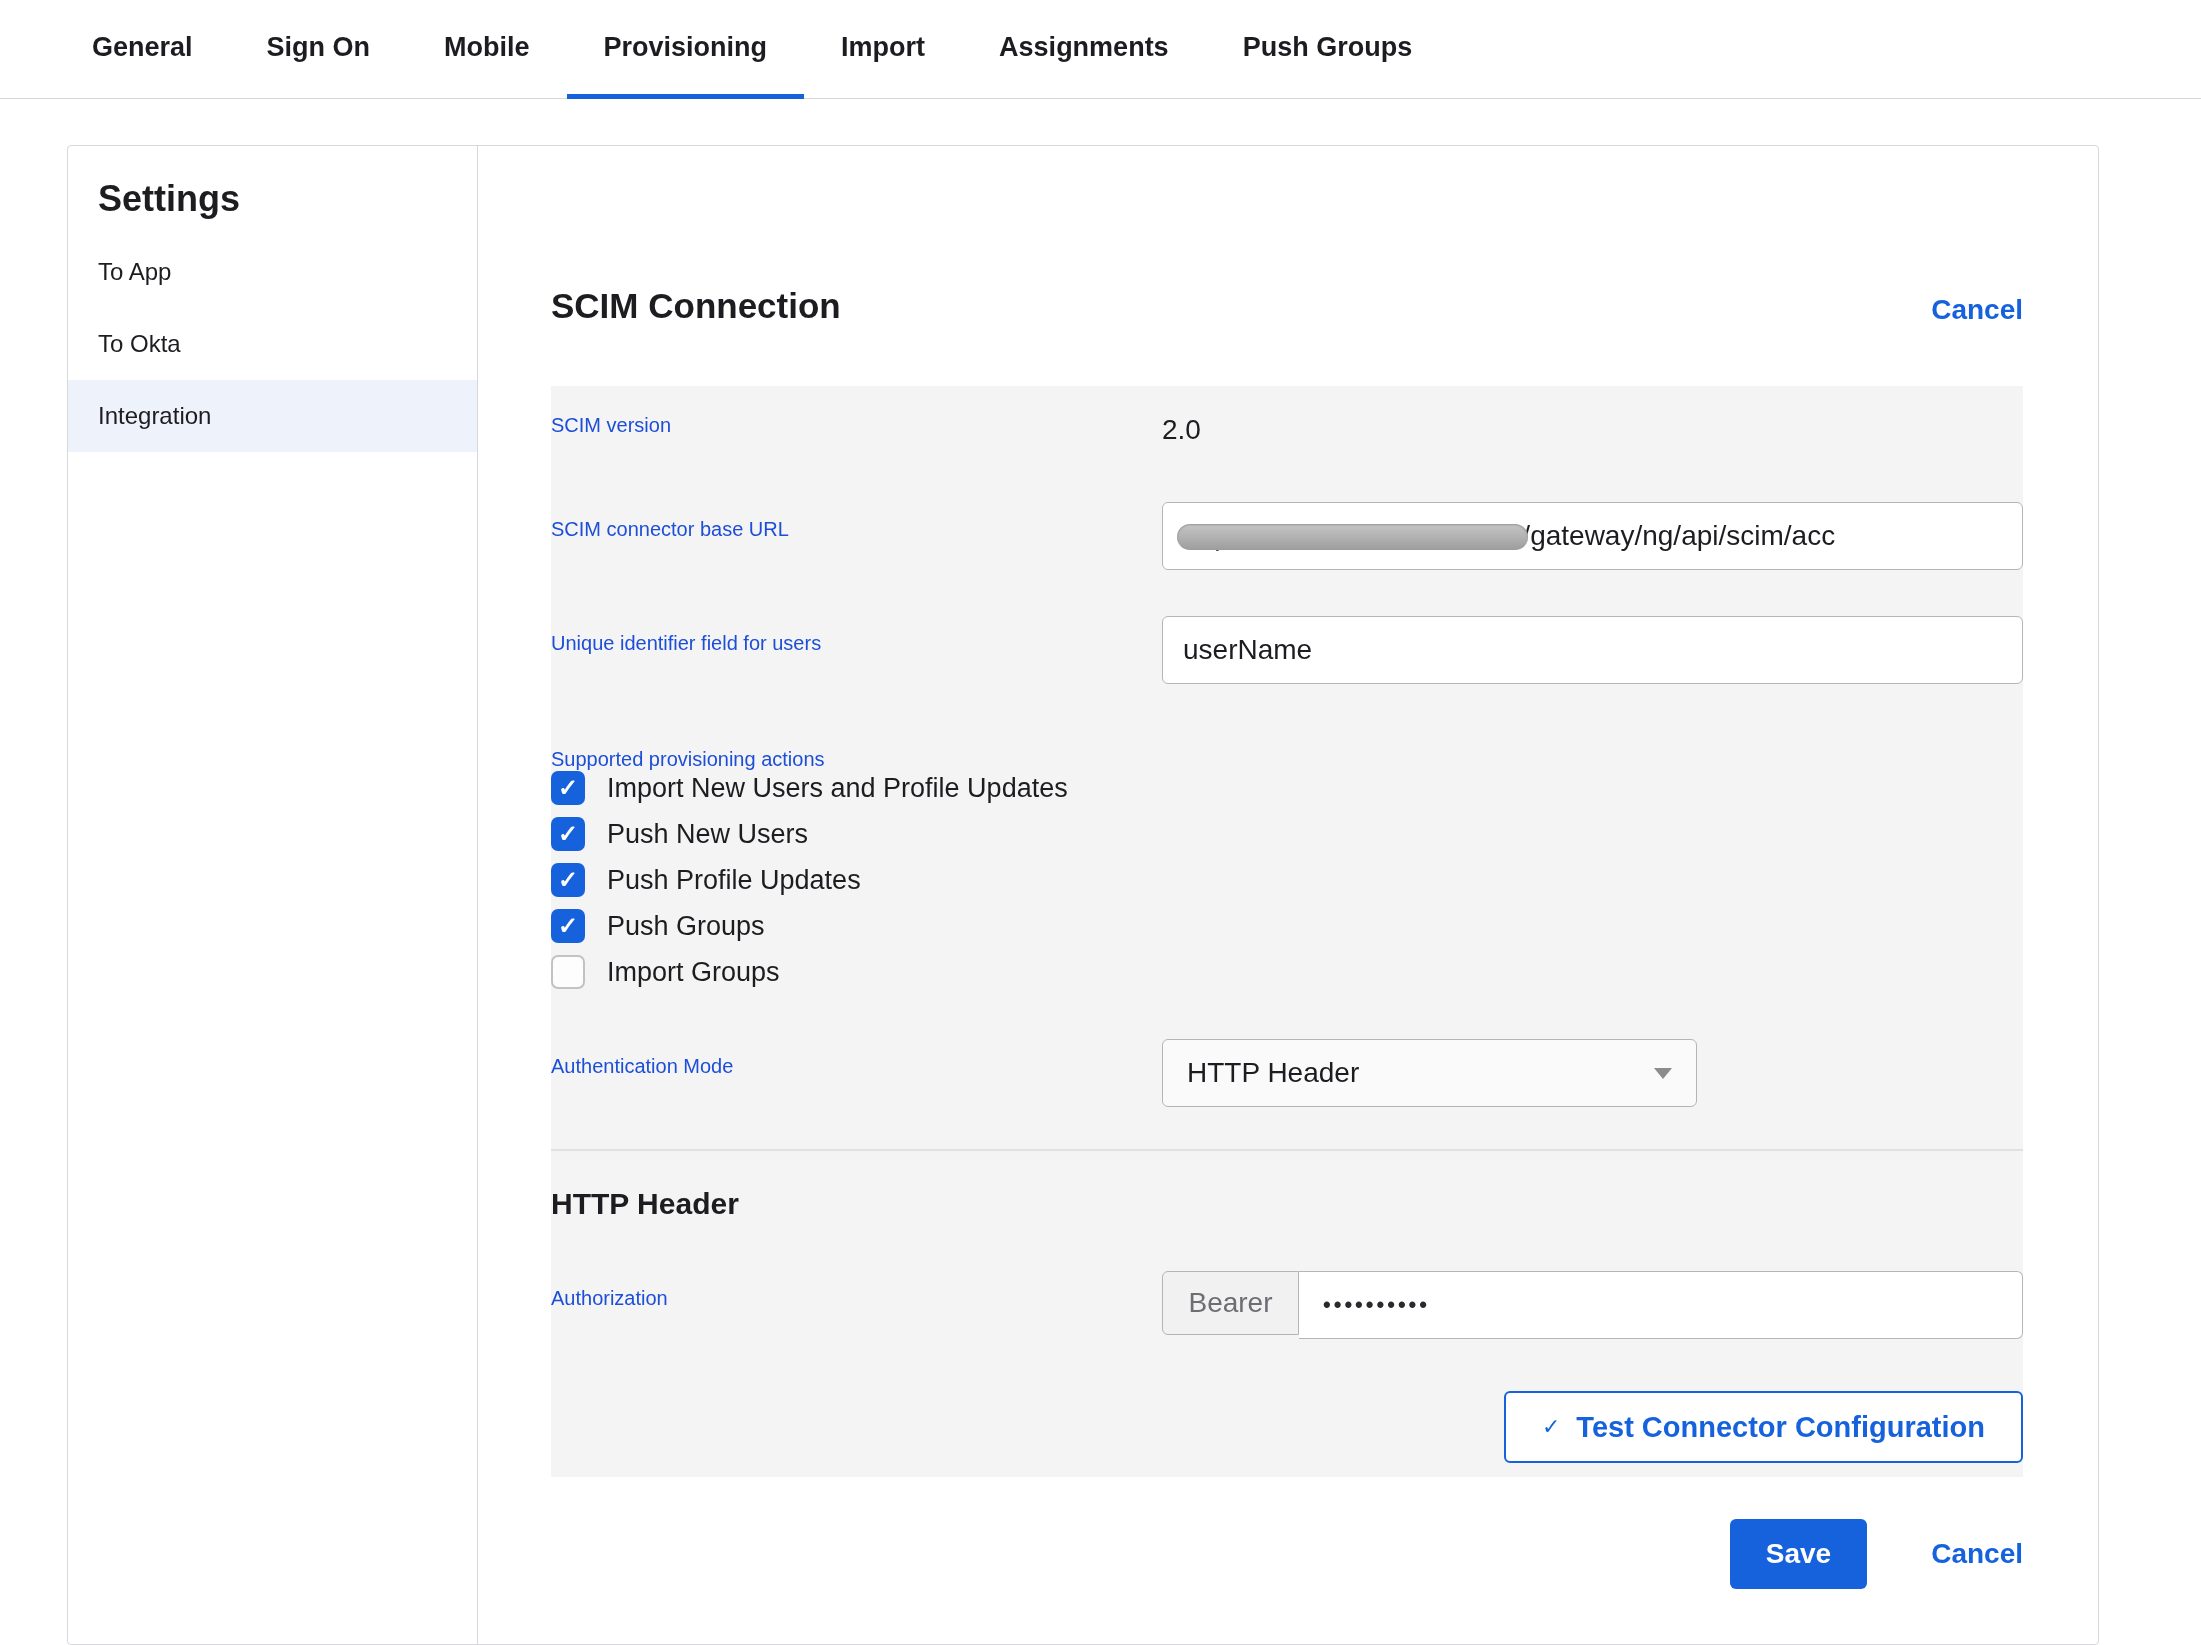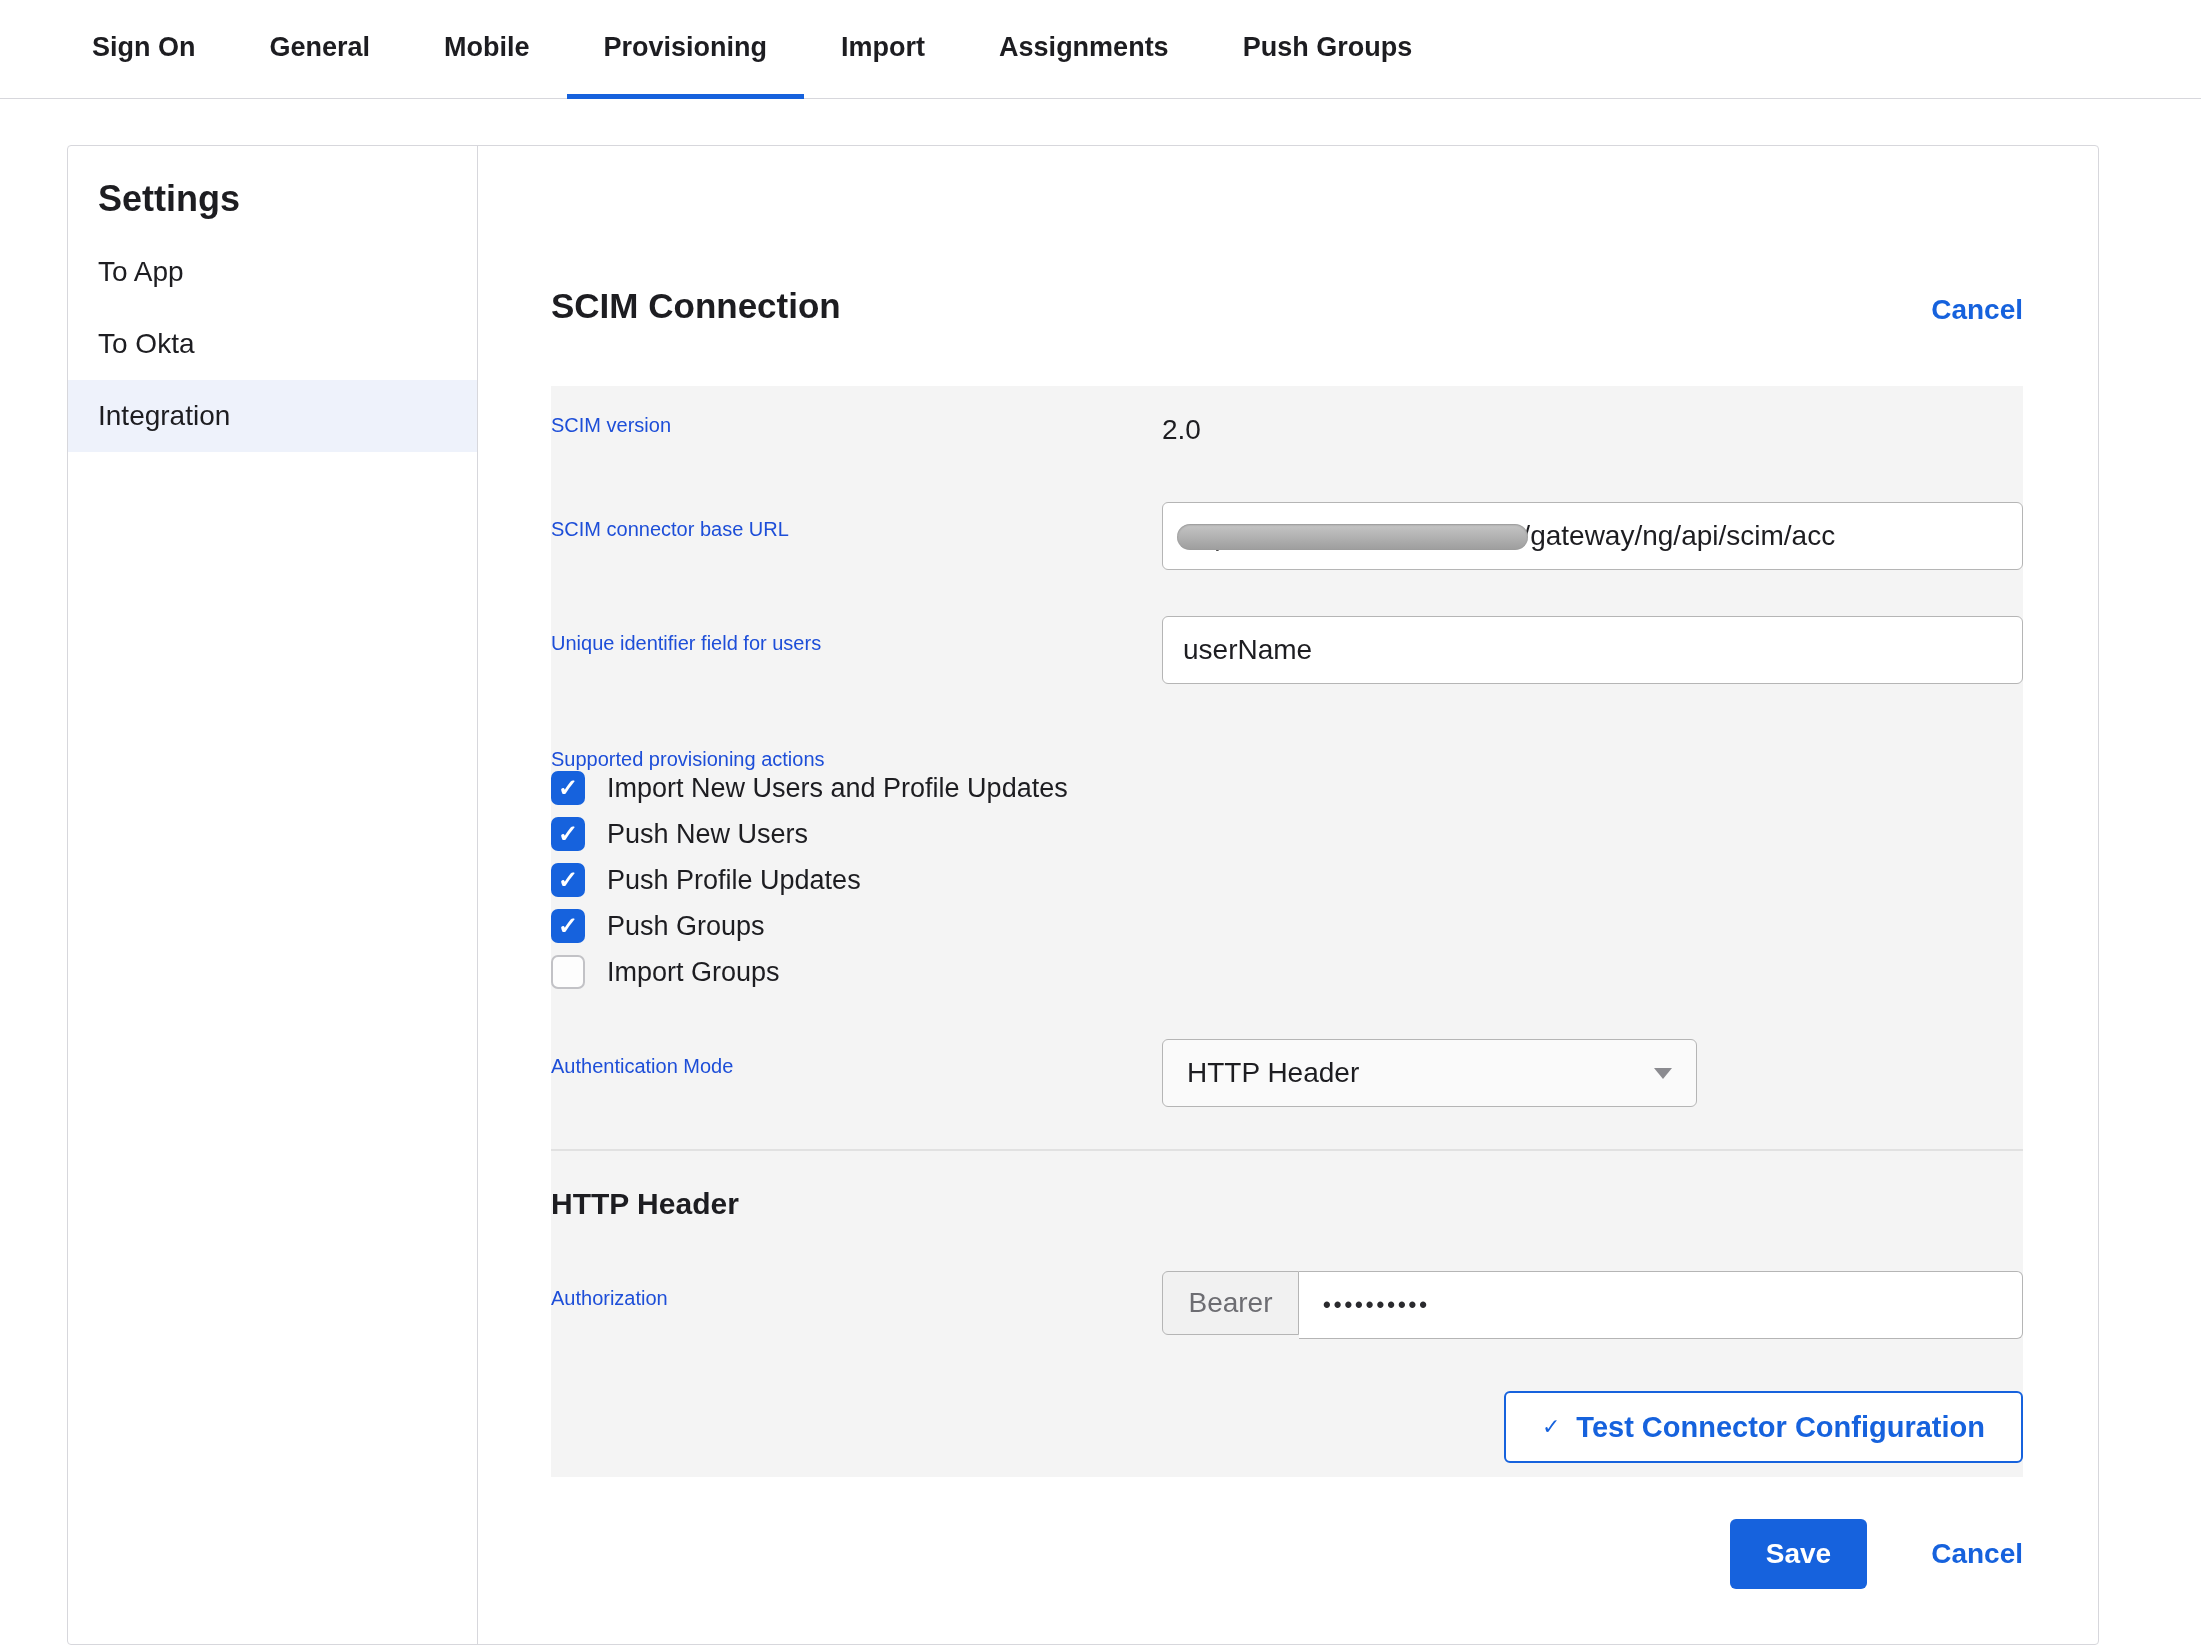--- a/index.html
+++ b/index.html
@@ -14,21 +14,21 @@
   .tab.active { border-bottom-color: #1662dd; }
 
   
   .frame { margin: 46px 0 0 67px; width: 2032px; height: 1500px;
     border: 1px solid #d7d7dc; border-radius: 4px; display: flex; background: #fff; overflow: hidden; }
 
   
   .sidebar { width: 410px; flex-shrink: 0; border-right: 1px solid #d7d7dc; padding-top: 14px; }
   .sidebar-title { padding: 18px 30px 16px; font-size: 36px; font-weight: 700; }
   .side-item { height: 72px; display: flex; align-items: center; padding: 0 30px;
-    font-size: 28px; cursor: pointer; }
+    font-size: 24px; cursor: pointer; }
   .side-item.selected { background: #eef2fb; }
 
   
   .main { flex: 1; padding: 0 76px 0 73px; }
   .main-header { padding-top: 140px; display: flex; justify-content: space-between; align-items: flex-end; }
   .page-title { font-size: 35px; font-weight: 700; }
   .link { color: #1662dd; font-weight: 700; font-size: 28px; text-decoration: none; cursor: pointer; }
 
   
   .form-area { margin-top: 60px; background: #f4f4f4; padding: 28px 0 14px 0; }
@@ -90,22 +90,22 @@
   .test-button .btn-check { font-size: 22px; margin-right: 16px; font-weight: 400; }
 
   .actions-row { display: flex; justify-content: flex-end; align-items: center; gap: 64px; margin-top: 42px; }
   .save-button { height: 70px; padding: 0 36px; background: #1662dd; border: none; border-radius: 6px;
     color: #fff; font-size: 28px; font-weight: 700; cursor: pointer; font-family: inherit; }
 </style>
 </head>
 <body>
 
 <nav class="tabbar">
+  <div class="tab">General</div>
   <div class="tab">Sign On</div>
-  <div class="tab">General</div>
   <div class="tab">Mobile</div>
   <div class="tab active">Provisioning</div>
   <div class="tab">Import</div>
   <div class="tab">Assignments</div>
   <div class="tab">Push Groups</div>
 </nav>
 
 <div class="frame">
 
   <aside class="sidebar">

